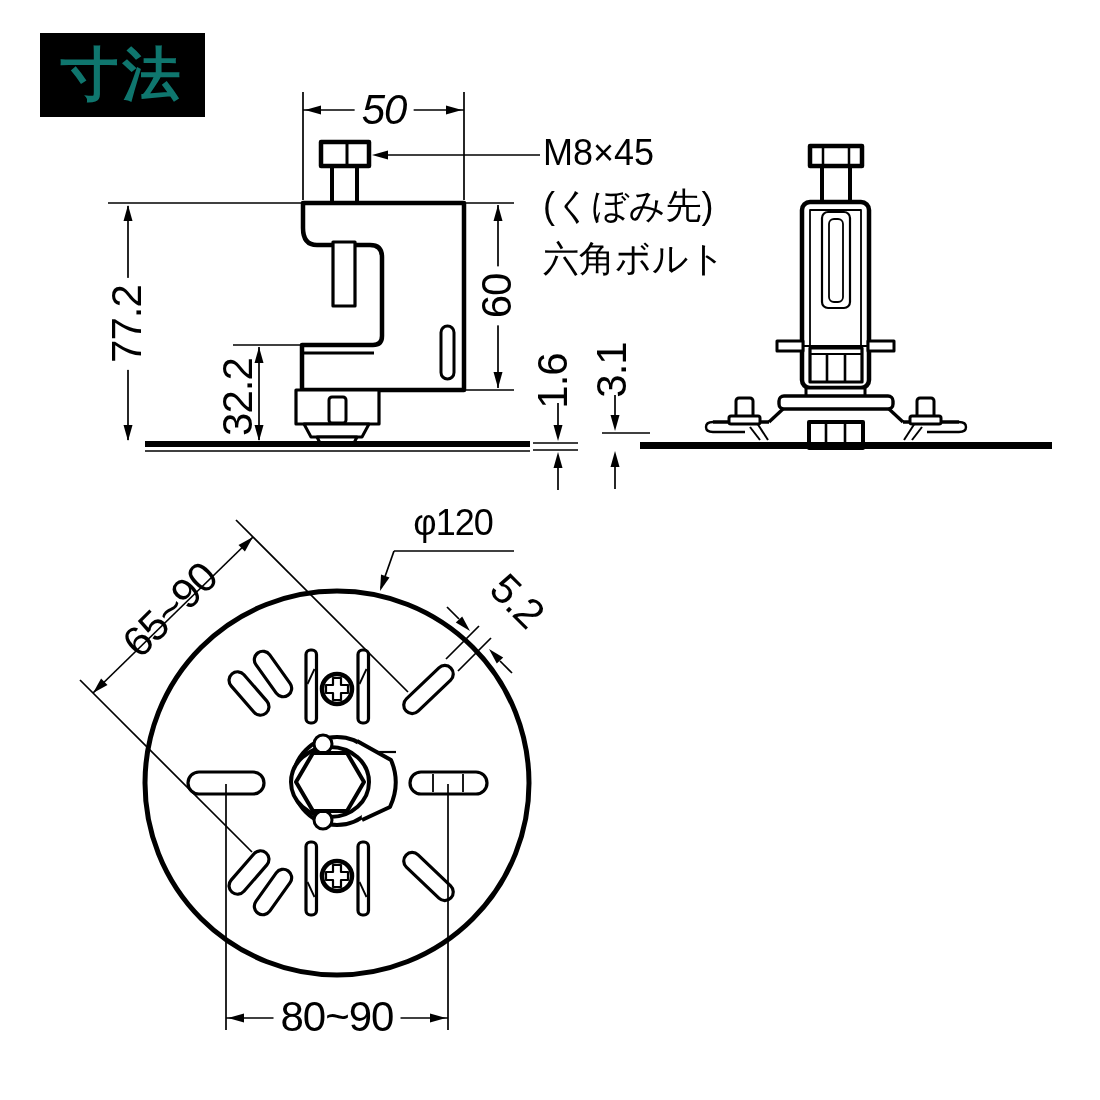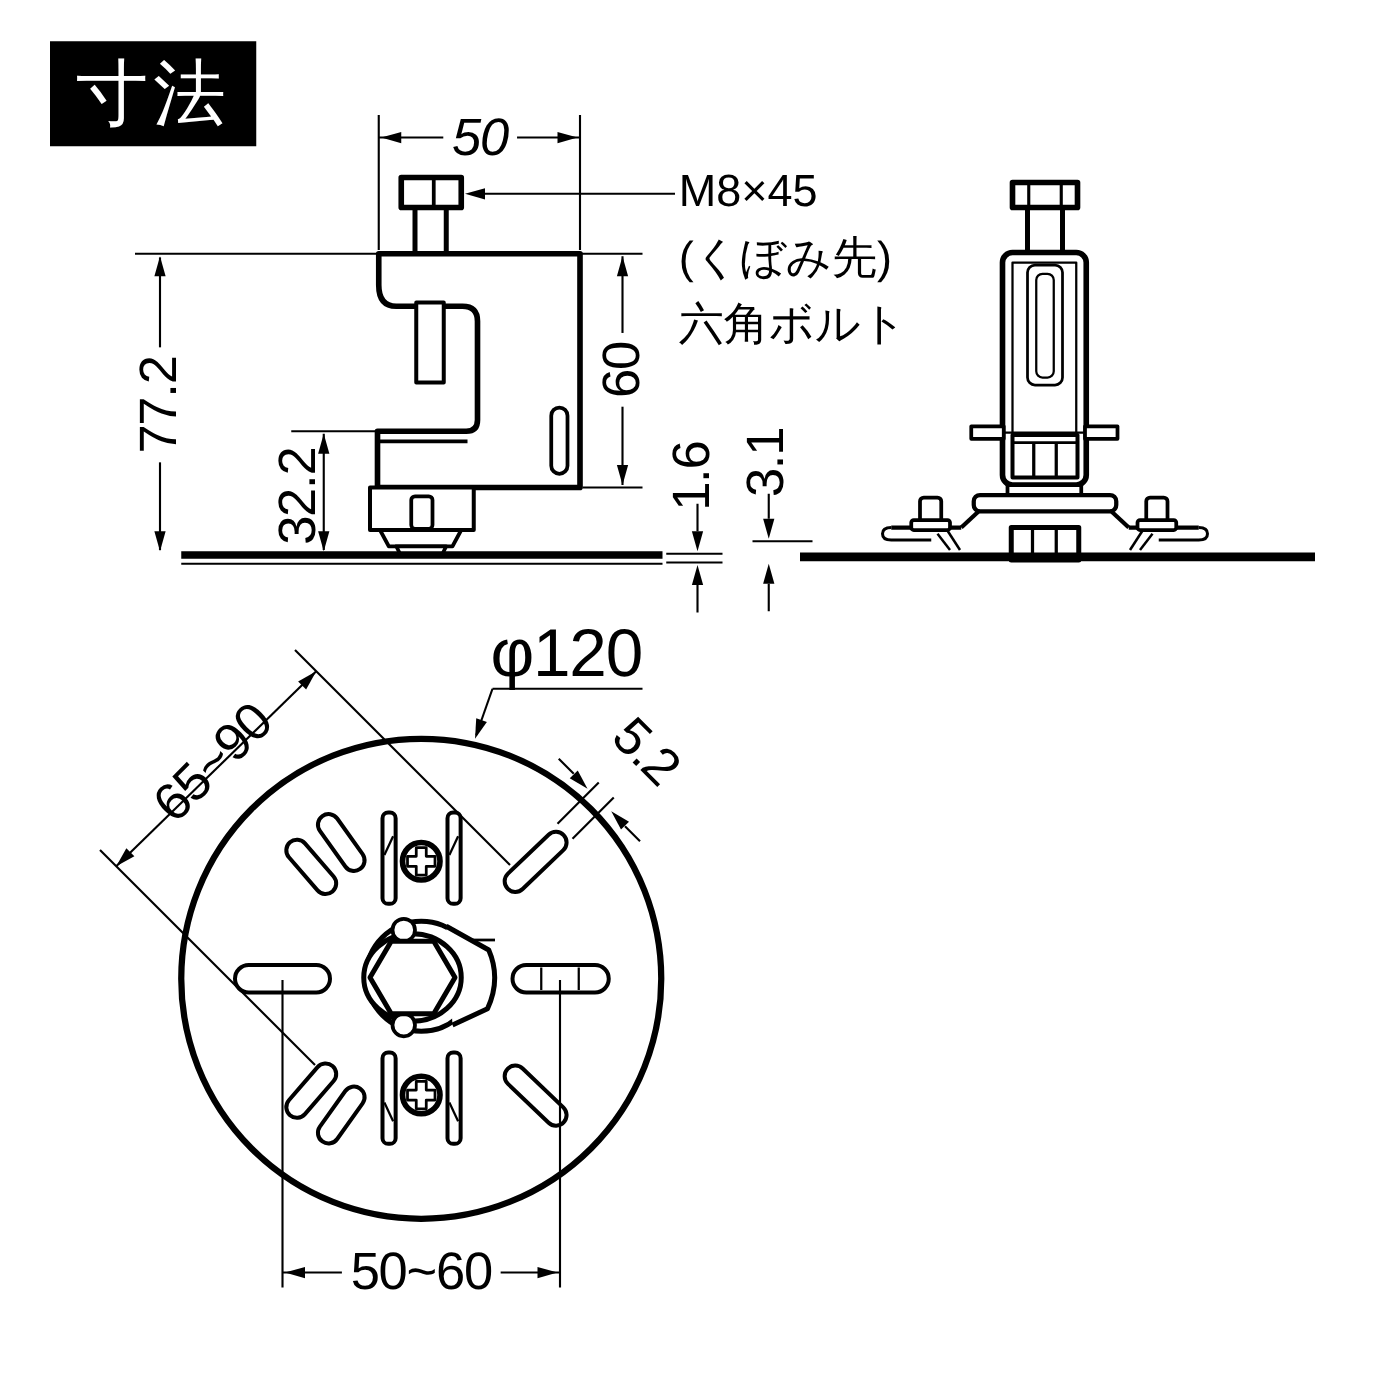--- a/index.html
+++ b/index.html
@@ -1,30 +1,30 @@
 <!DOCTYPE html>
 <html><head>
 <meta charset="utf-8">
 <style>
   html,body{margin:0;padding:0;background:#fff;}
   #stage{position:relative;width:1100px;height:1100px;background:#fff;overflow:hidden;
          font-family:"Liberation Sans", sans-serif;color:#000;}
   #art{position:absolute;left:0;top:0;}
   .badge{position:absolute;left:40px;top:33px;width:165px;height:84px;background:#000;
          display:flex;align-items:center;justify-content:center;}
-  .badge span{color:#ffffff;font-size:58px;font-weight:normal;letter-spacing:4px;}
+  .badge span{color:#0f766e;font-size:58px;font-weight:bold;letter-spacing:4px;}
   .dim{position:absolute;font-size:42px;letter-spacing:-1px;white-space:nowrap;
        transform:translate(-50%,-50%);line-height:1;}
   .dim.bg{background:#fff;padding:0 7px;}
   .r90{transform:translate(-50%,-50%) rotate(-90deg);}
   .r45{transform:translate(-50%,-50%) rotate(45deg);}
   .rm45{transform:translate(-50%,-50%) rotate(-45deg);}
   .callout{position:absolute;left:543px;top:126px;font-size:36px;line-height:53px;
            white-space:nowrap;letter-spacing:0px;}
-  .dia{font-size:54px;}
+  .dia{font-size:36px;}
 </style>
 </head>
 <body>
 
 <div id="stage">
 
   <svg id="art" width="1100" height="1100" viewBox="0 0 1100 1100" fill="none" stroke="#000" stroke-linejoin="round">
 
     <g stroke-width="1.7">
       <line x1="108" y1="203" x2="303" y2="203"></line>
@@ -215,15 +215,15 @@
 
   <div class="dim bg" style="left:384px;top:110px;font-style:italic;">50</div>
   <div class="dim r90 bg" style="left:127px;top:324px;">77.2</div>
   <div class="dim r90" style="left:238px;top:397px;">32.2</div>
   <div class="dim r90 bg" style="left:497px;top:296px;">60</div>
   <div class="dim r90" style="left:553px;top:381px;">1.6</div>
   <div class="dim r90" style="left:612px;top:370px;">3.1</div>
   <div class="dim dia" style="left:453px;top:523px;">φ120</div>
   <div class="dim r45" style="left:517px;top:601px;">5.2</div>
   <div class="dim rm45" style="left:170px;top:610px;">65~90</div>
-  <div class="dim bg" style="left:337px;top:1017px;">50~60</div>
+  <div class="dim bg" style="left:337px;top:1017px;">80~90</div>
 
 </div>
 
 </body></html>

